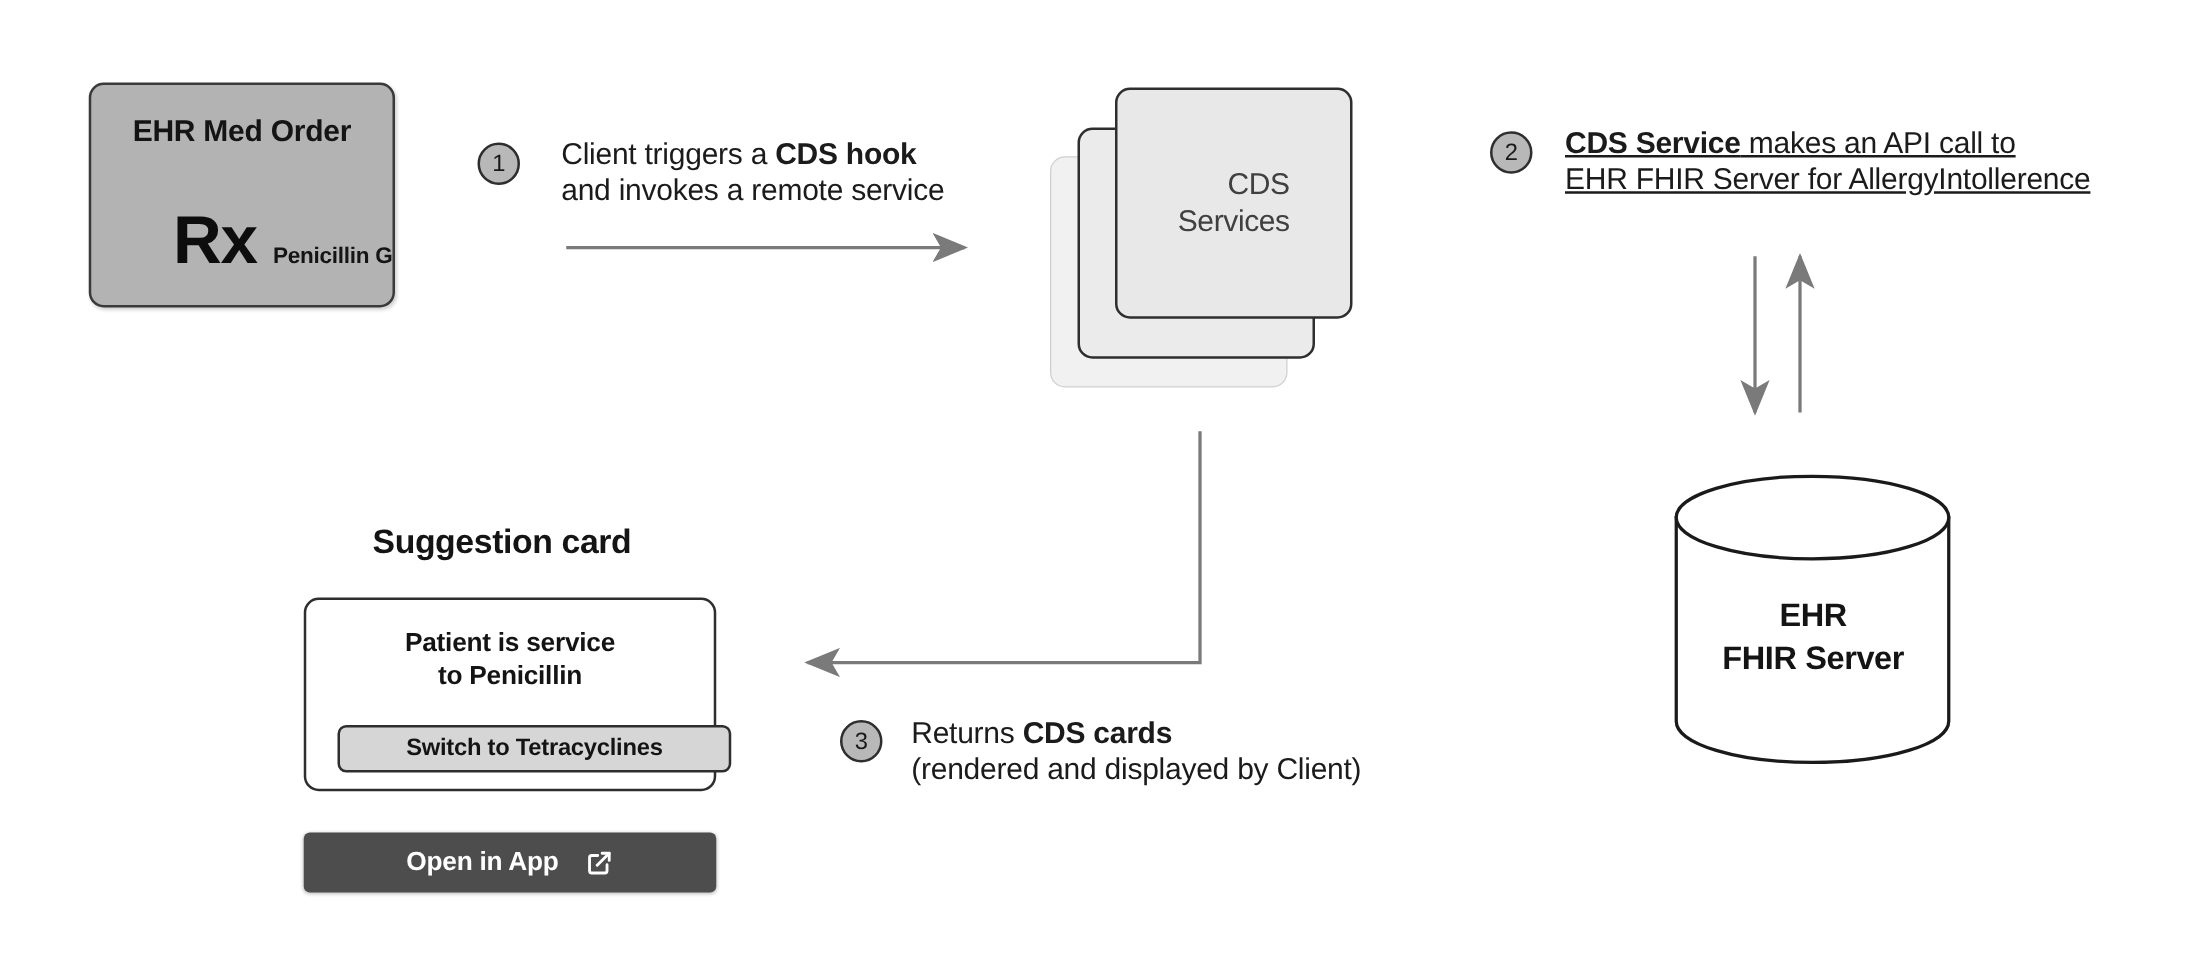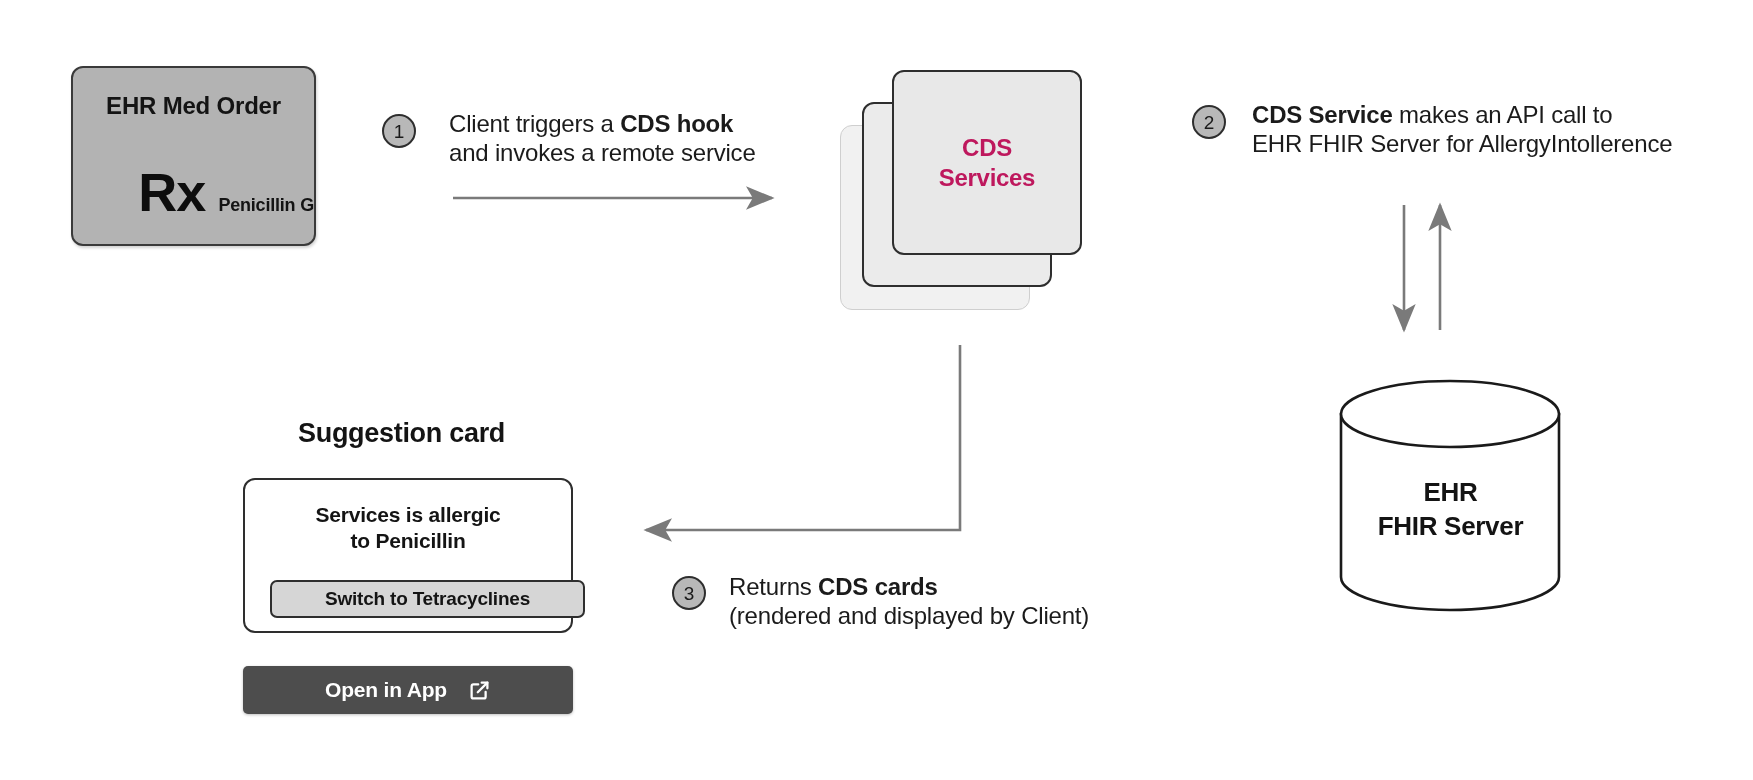--- a/index.html
+++ b/index.html
@@ -94,21 +94,21 @@
     color: #1b1b1b;
     letter-spacing: -0.2px;
     white-space: nowrap;
   }
   .step-text b { font-weight: bold; }
 
   #step1-badge { left: 382px; top: 114px; }
   #step1-text  { left: 449px; top: 109px; }
 
   #step2-badge { left: 1192px; top: 105px; }
-  #step2-text  { left: 1252px; top: 100px; }
+  #step2-text  { left: 1252px; top: 100px; text-decoration: underline; }
 
   #step3-badge { left: 672px; top: 576px; }
   #step3-text  { left: 729px; top: 572px; }
 
   
   #arrow-layer {
     left: 0; top: 0;
     width: 1753px; height: 780px;
     pointer-events: none;
   }
@@ -140,24 +140,24 @@
   #cds-stack .sheet.front {
     left: 52px; top: 0px;
     width: 190px; height: 185px;
     background: #e8e8e8;
     border: 2.5px solid #2e2e2e;
     display: flex;
     align-items: center;
     justify-content: center;
   }
   #cds-stack .label {
-    text-align: center;
+    text-align: right;
     font-size: 24px;
-    font-weight: bold;
-    color: #be185d;
+    font-weight: normal;
+    color: #404040;
     line-height: 1.25;
     letter-spacing: -0.3px;
   }
 
   
   #suggestion-heading {
     left: 298px;
     top: 418px;
     font-size: 27px;
     font-weight: bold;
@@ -328,21 +328,21 @@
     <div class="cyl-label">
       <div>EHR</div>
       <div>FHIR Server</div>
     </div>
   </div>
 
   <div class="abs" id="suggestion-heading">Suggestion card</div>
 
   <div class="abs" id="suggestion-card">
     <div class="card-title">
-      <div>Services is allergic</div>
+      <div>Patient is service</div>
       <div>to Penicillin</div>
     </div>
     <div id="switch-button">Switch to Tetracyclines</div>
   </div>
 
   <div class="abs" id="open-in-app-button">
     <span>Open in App</span>
     <span class="ext-icon">
       <svg width="21" height="21" viewBox="0 0 24 24" fill="none" stroke="#ffffff" stroke-width="2.6" stroke-linecap="round" stroke-linejoin="round">
         <path d="M19 13.5V19a2 2 0 0 1-2 2H5a2 2 0 0 1-2-2V7a2 2 0 0 1 2-2h5.5"></path>

